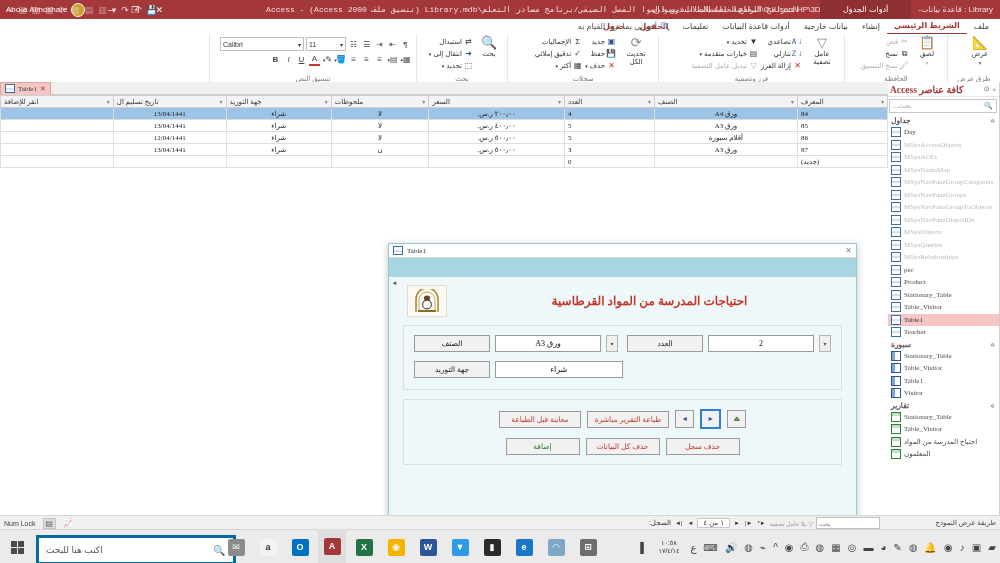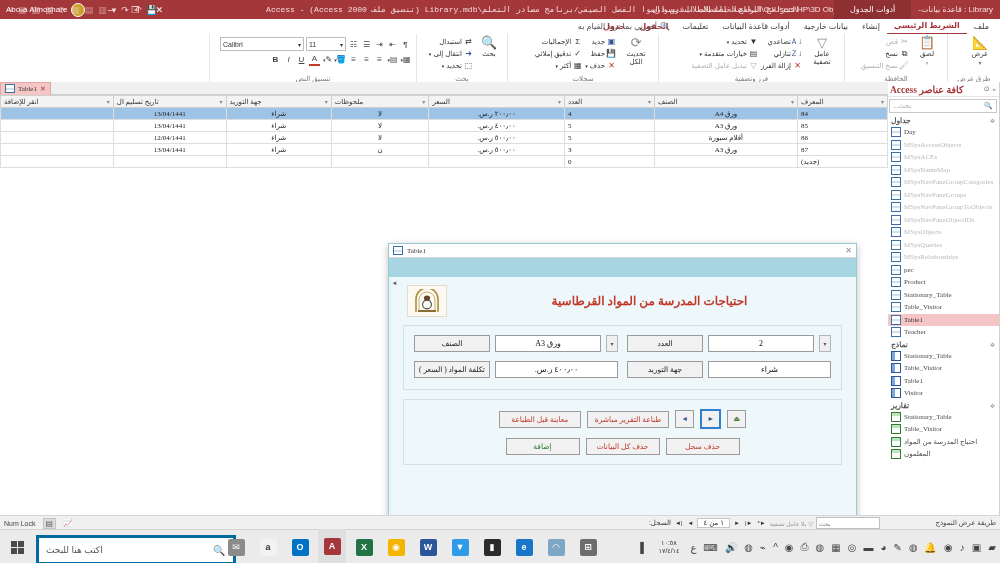--- a/index.html
+++ b/index.html
@@ -13,21 +13,21 @@
 
   
   .titlebar{position:absolute;top:0;left:0;width:1000px;height:19px;background:#a4373a;color:#fff;}
   .tb-left{position:absolute;left:0;top:0;height:19px;display:flex;align-items:center;}
   .wbtn{width:24px;height:19px;display:flex;align-items:center;justify-content:center;font-size:9px;color:#fff;}
   .acct{display:flex;align-items:center;gap:4px;margin-right:8px;padding:0 6px;height:19px;}
   .acct .av{width:12px;height:12px;border-radius:50%;background:#c9a227;border:1px solid #fff;display:block;}
   .acct .nm{font-size:8px;color:#fff;white-space:nowrap;}
   .tb-title{position:absolute;right:200px;left:auto;top:0;height:19px;line-height:19px;font-size:8px;color:#f4dcdc;white-space:nowrap;font-family:Liberation Mono, monospace;}
   .tb-ctx{position:absolute;right:0;top:0;height:19px;display:flex;align-items:center;}
-  .ctx-tab{background:#8e2f32;height:19px;line-height:19px;padding:0 16px;font-size:8px;color:#fff;white-space:nowrap;}
+  .ctx-tab{background:#8e2f32;height:19px;line-height:19px;padding:0 23px;font-size:8px;color:#fff;white-space:nowrap;}
   .qat{position:absolute;left:8px;top:0;height:19px;display:flex;align-items:center;gap:5px;}
   .qat span{font-size:9px;color:#f0d6d6;}
   .doc-path{position:absolute;right:150px;top:0;height:19px;line-height:19px;font-size:8px;color:#f6e2e2;white-space:nowrap;}
 
   
   .tabbar{position:absolute;top:19px;left:0;width:1000px;height:15px;background:#fff;border-bottom:1px solid #e3e3e3;}
   .tabs{position:absolute;right:4px;top:0;display:flex;height:15px;align-items:center;}
   .tab{padding:0 7px;height:15px;line-height:15px;font-size:8px;color:#3a3a3a;white-space:nowrap;}
   .tab.active{color:#a4373a;border-bottom:2px solid #a4373a;font-weight:bold;}
   .tab.ctxred{color:#a4373a;font-weight:bold;}
@@ -482,21 +482,21 @@
           <div class="np-item sel">
             <span class="lbl">Table1</span>
             <span class="ico"></span>
           </div>
           <div class="np-item">
             <span class="lbl">Teacher</span>
             <span class="ico"></span>
           </div>
           <div class="np-group">
             <span class="ch">✲</span>
-            <span class="gt">نماذج</span>
+            <span class="gt">سبورة</span>
           </div>
           <div class="np-item">
             <span class="lbl">Stationary_Table</span>
             <span class="ico frm"></span>
           </div>
           <div class="np-item">
             <span class="lbl">Table_Visitor</span>
             <span class="ico frm"></span>
           </div>
           <div class="np-item">
@@ -681,24 +681,20 @@
               <div class="fddl">▾</div>
             </div>
             <div class="fcell">
               <div class="flabel">العدد</div>
               <div class="finput lt">2</div>
               <div class="fddl">▾</div>
             </div>
           </div>
           <div class="frow">
             <div class="fcell">
-              <div class="flabel">تكلفة المواد ( السعر )</div>
-              <div class="finput">٤٠٠٫٠٠ ر.س.</div>
-            </div>
-            <div class="fcell">
               <div class="flabel">جهة التوريد</div>
               <div class="finput">شراء</div>
             </div>
           </div>
         </div>
 
         <div class="btnpanel">
           <div class="brow">
             <div class="fbtn" style="color:#c0392b;min-width:66px">معاينة قبل الطباعة</div>
             <div class="fbtn" style="color:#c0392b;min-width:66px">طباعة التقرير مباشرة</div>

